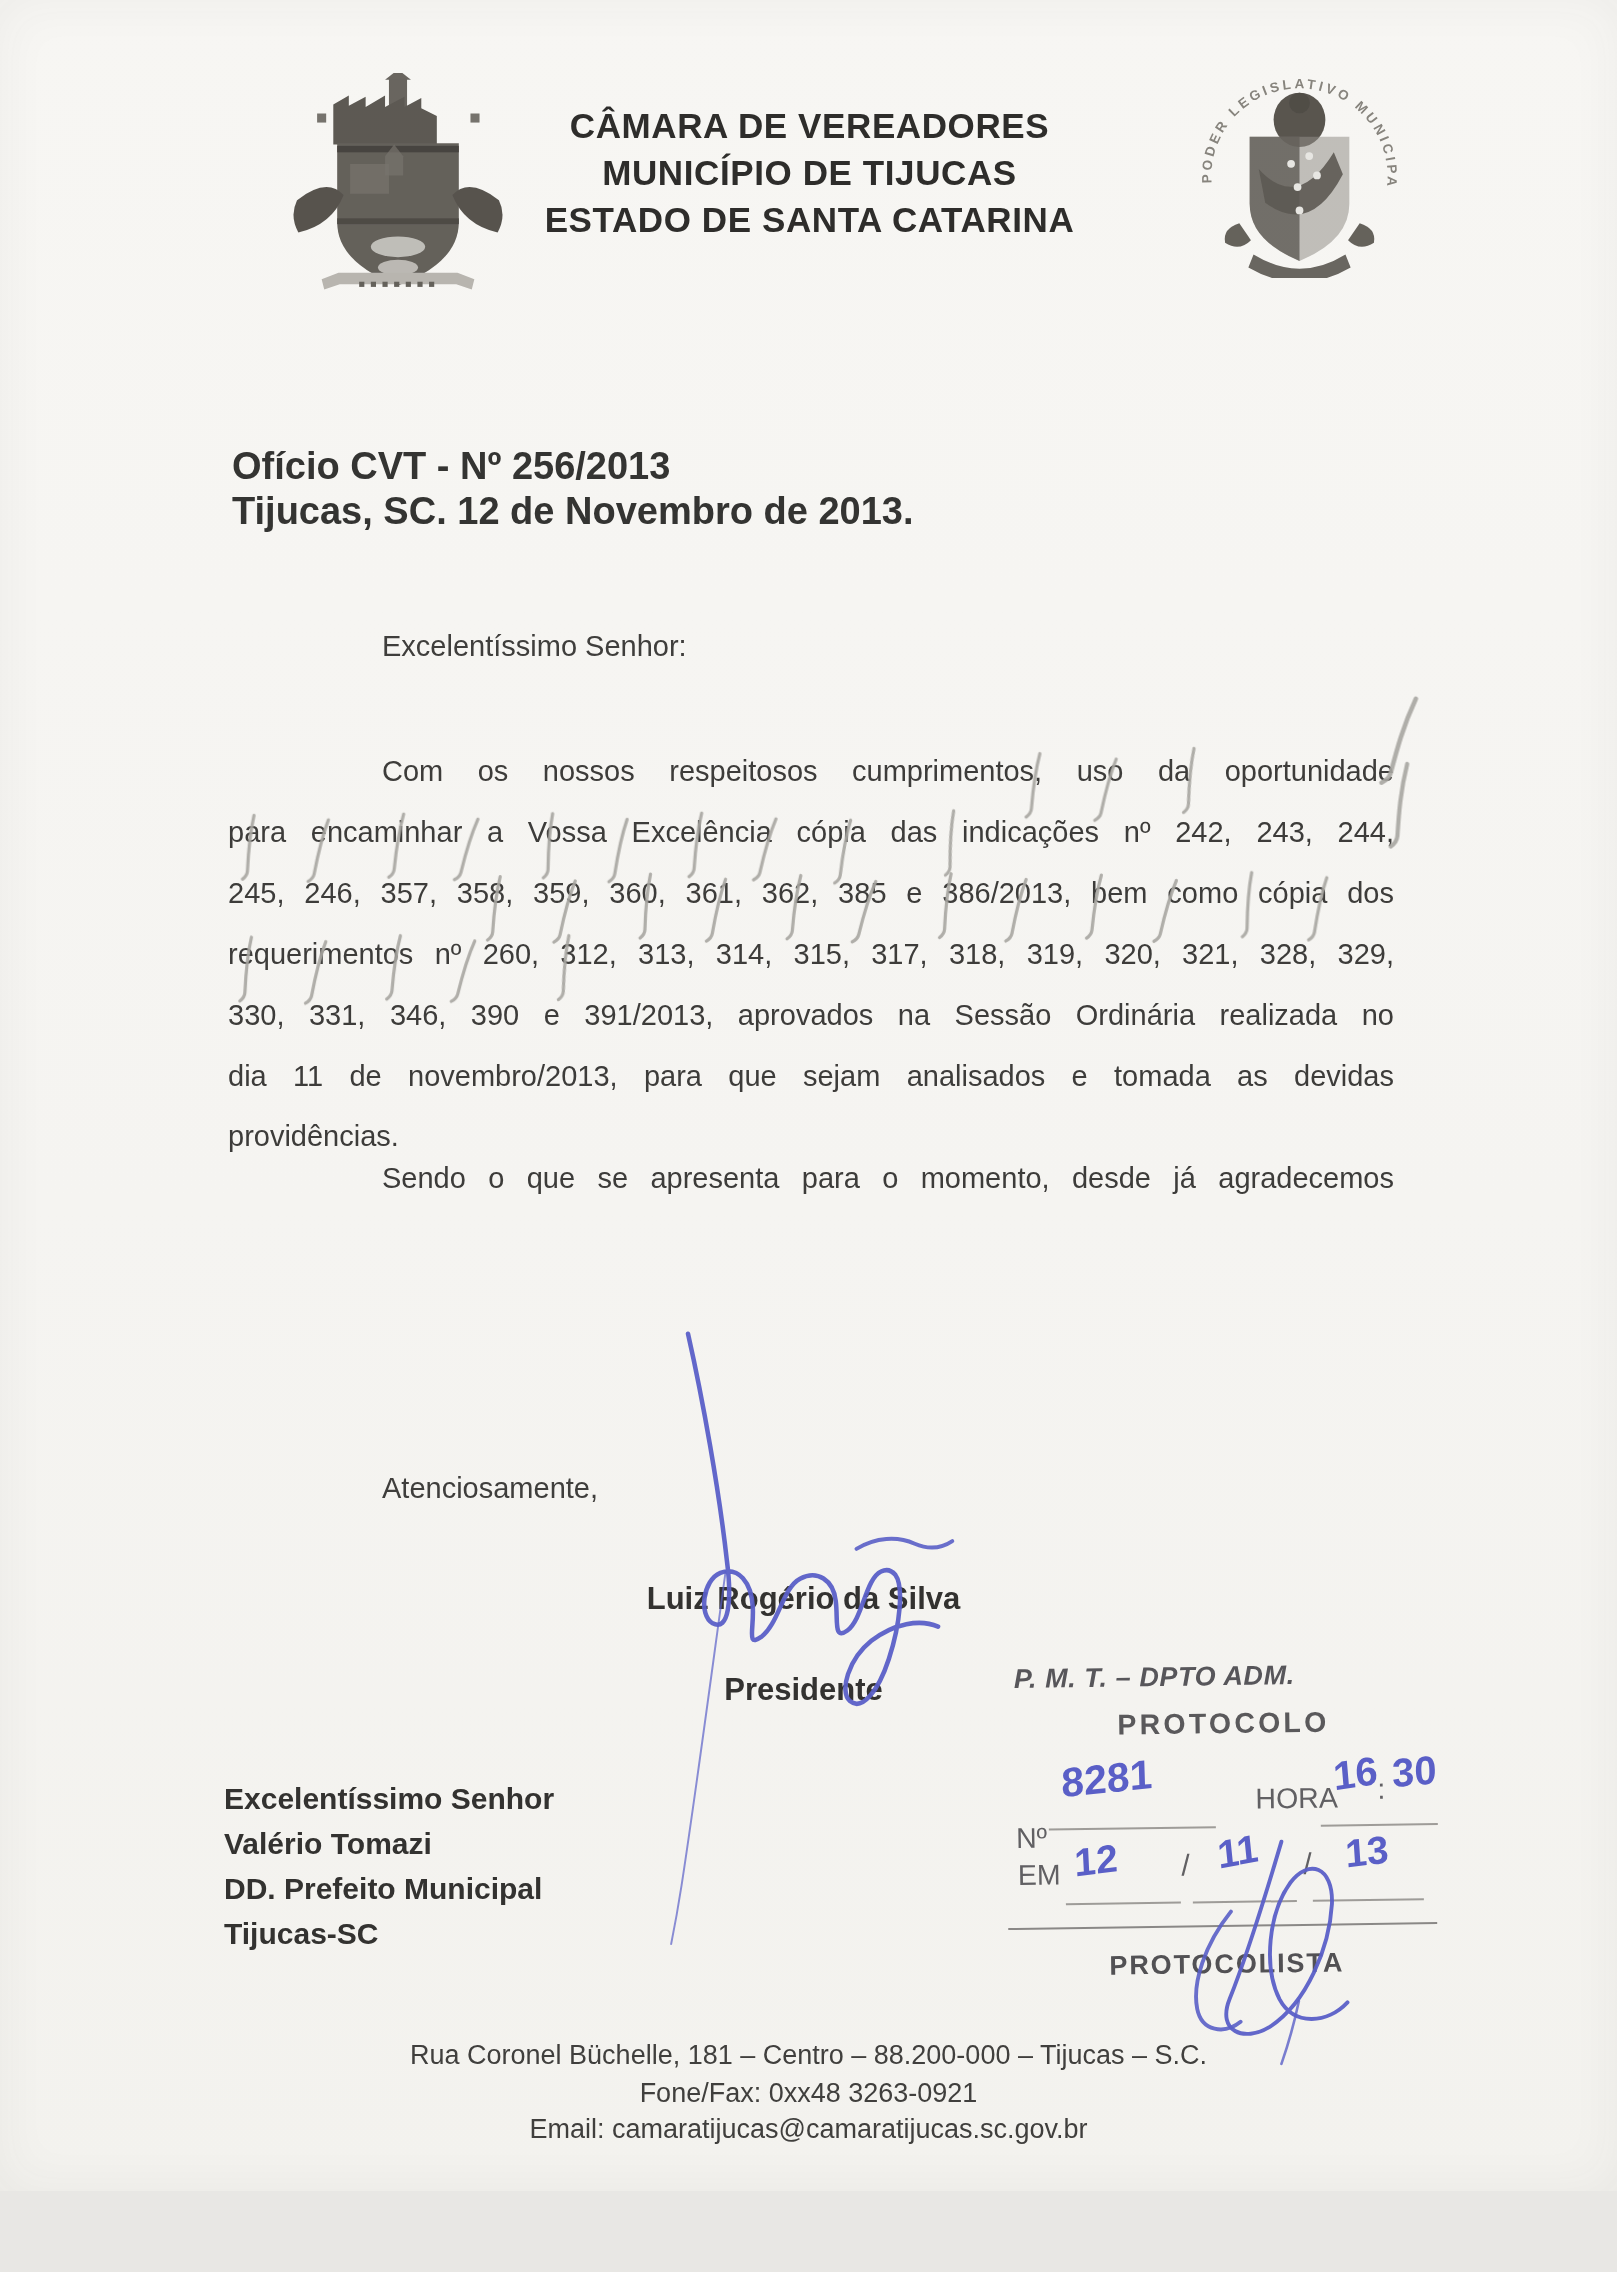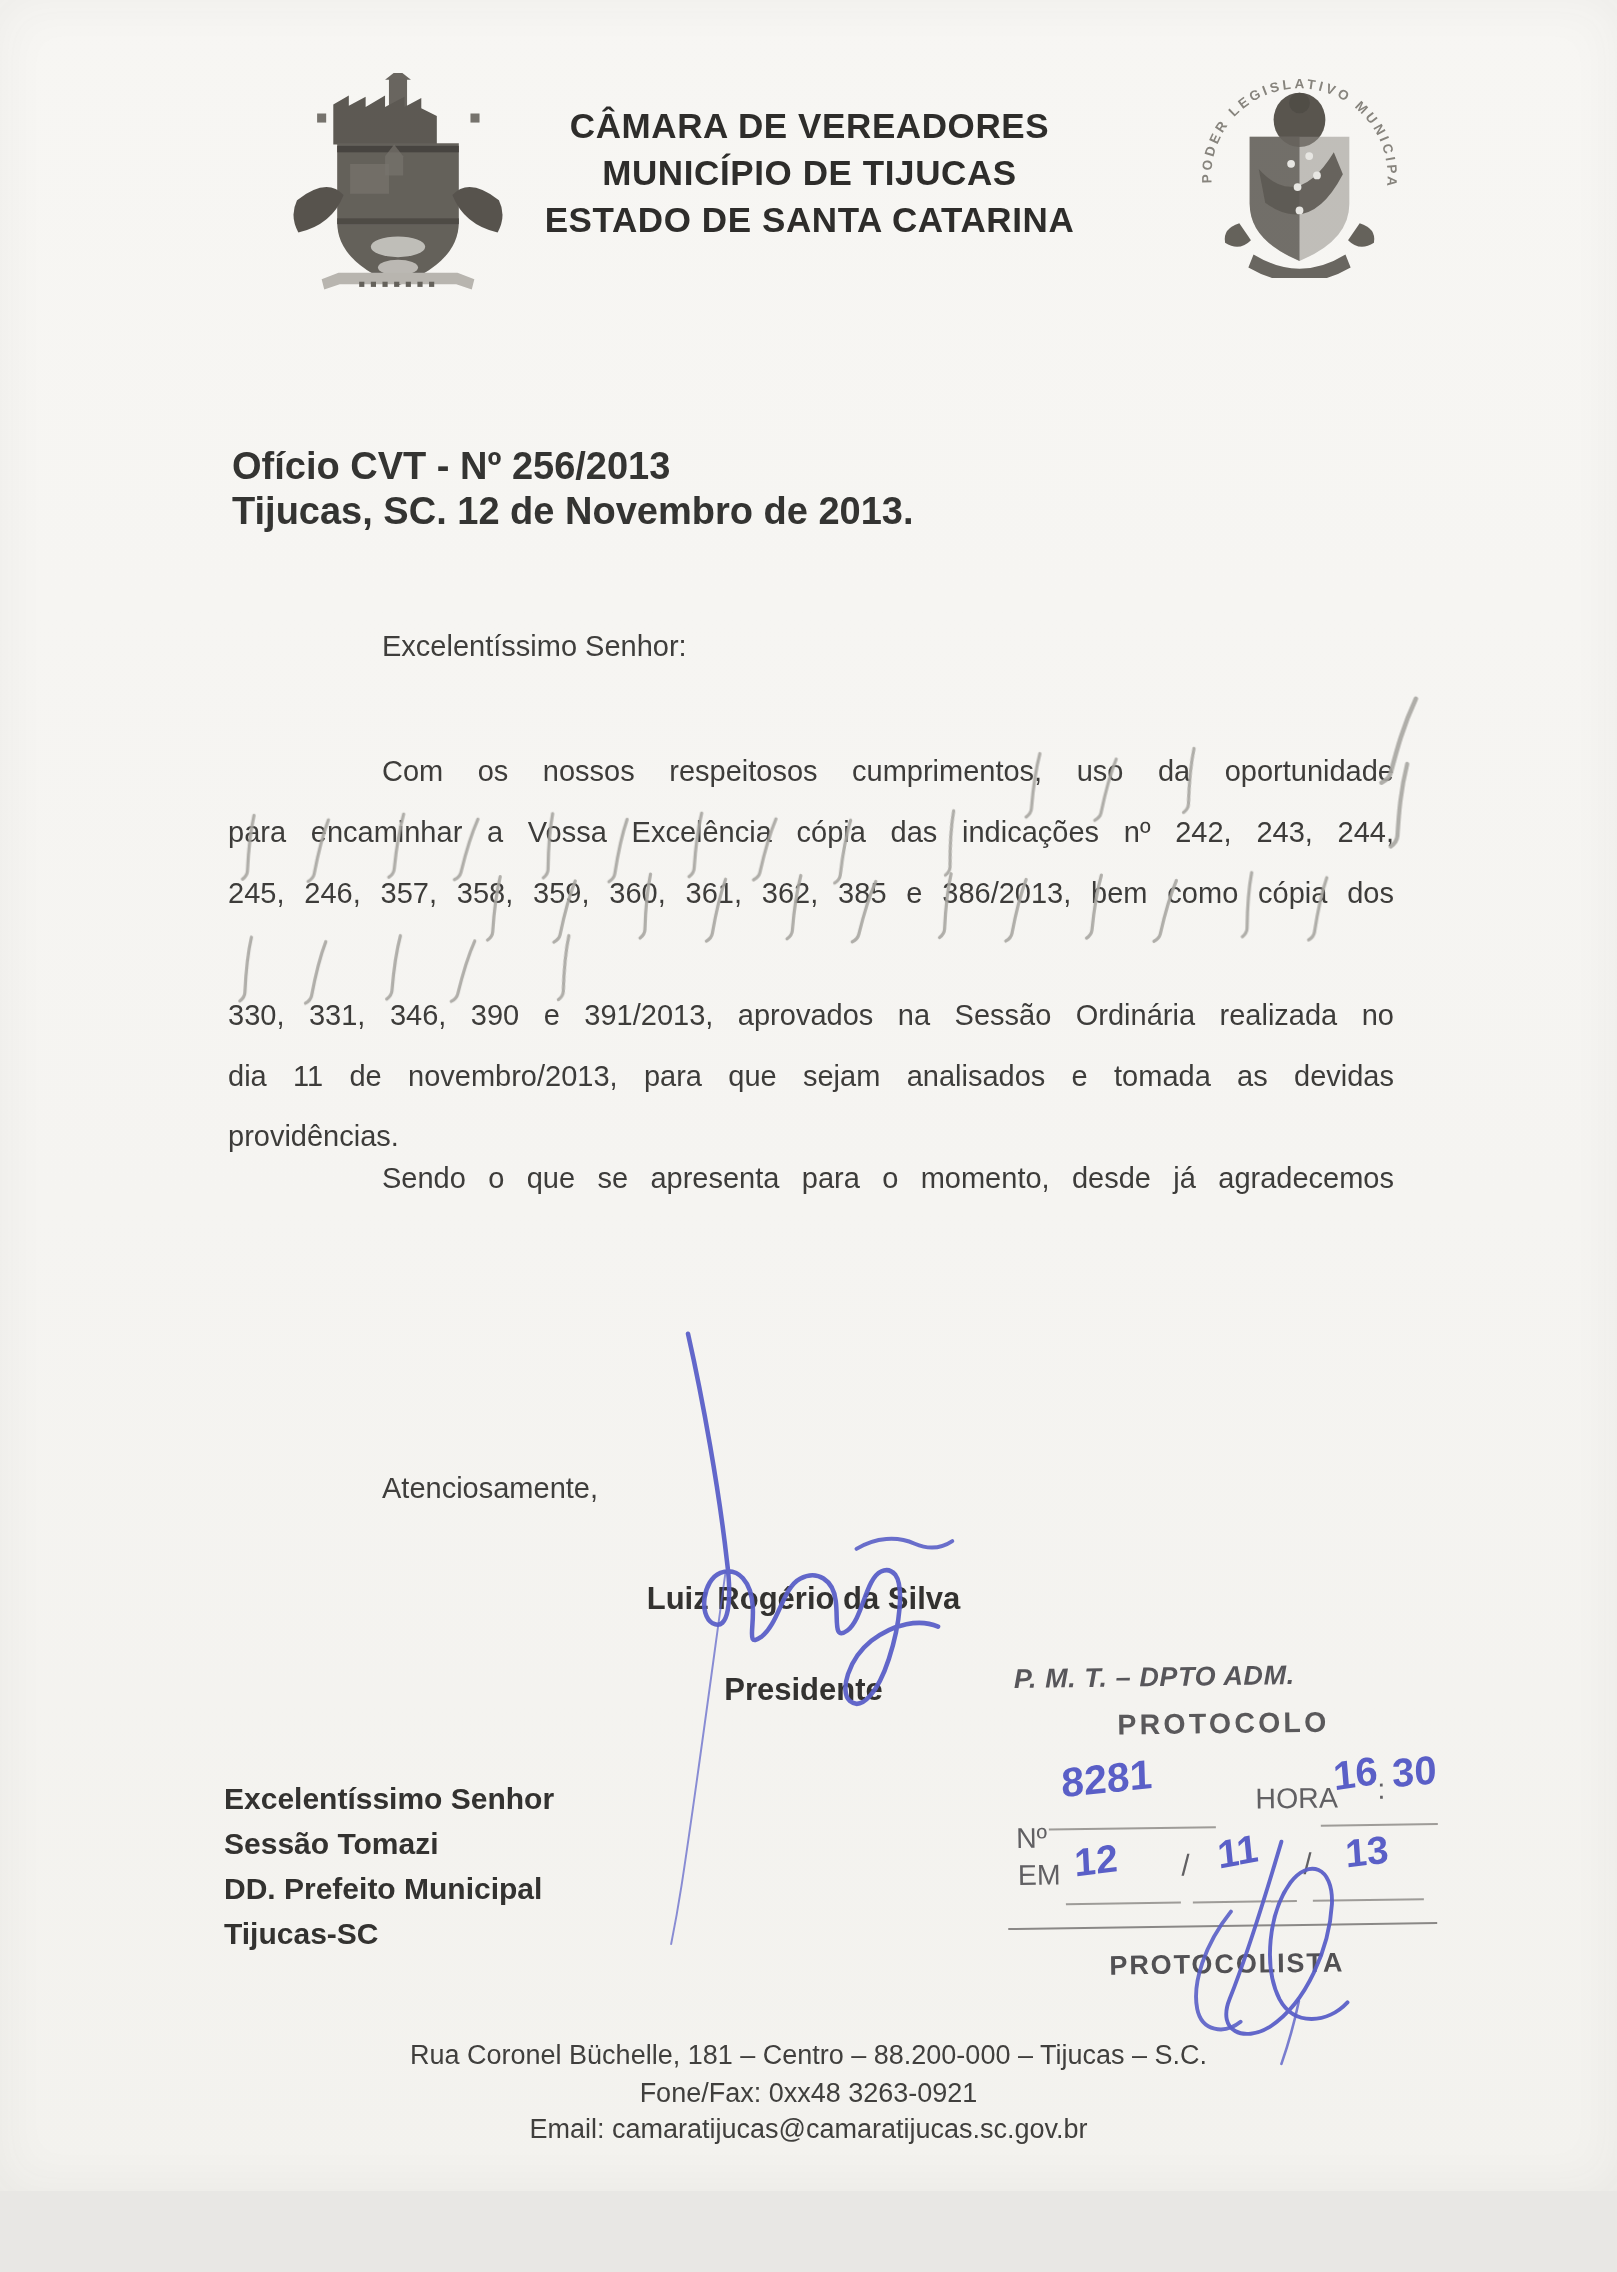--- a/index.html
+++ b/index.html
@@ -107,32 +107,33 @@
   </svg>
 
   <div class="ref" style="top:445px;">Ofício CVT - Nº 256/2013</div>
   <div class="ref" style="top:490px;">Tijucas, SC. 12 de Novembro de 2013.</div>
 
   <div class="salut">Excelentíssimo Senhor:</div>
 
   <div class="bl jl ind" style="top:755px;">Com os nossos respeitosos cumprimentos, uso da oportunidade</div>
   <div class="bl jl" style="top:816px;">para encaminhar a Vossa Excelência cópia das indicações nº 242, 243, 244,</div>
   <div class="bl jl" style="top:877px;">245, 246, 357, 358, 359, 360, 361, 362, 385 e 386/2013, bem como cópia dos</div>
+  <div class="bl jl" style="top:938px;">requerimentos nº 260, 312, 313, 314, 315, 317, 318, 319, 320, 321, 328, 329,</div>
   <div class="bl jl" style="top:999px;">330, 331, 346, 390 e 391/2013, aprovados na Sessão Ordinária realizada no</div>
   <div class="bl jl" style="top:1060px;">dia 11 de novembro/2013, para que sejam analisados e tomada as devidas</div>
   <div class="bl" style="top:1120px;">providências.</div>
   <div class="bl jl ind" style="top:1162px;">Sendo o que se apresenta para o momento, desde já agradecemos</div>
 
   <div class="closing">Atenciosamente,</div>
   <div class="signer" style="top:1581px;">Luiz Rogério da Silva</div>
   <div class="signer" style="top:1628px;margin-top:44px;">Presidente</div>
 
   <div class="recipient">
     <div>Excelentíssimo Senhor</div>
-    <div>Sessão Tomazi</div>
+    <div>Valério Tomazi</div>
     <div>DD. Prefeito Municipal</div>
     <div>Tijucas-SC</div>
   </div>
 
   <div class="stamp">
     <div class="st-org">P. M. T. – DPTO ADM.</div>
     <div class="st-title">PROTOCOLO</div>
 
     <div class="st-label" style="left:18px;top:127px;margin-top:36px;">Nº</div>
     <div class="hand" style="left:64px;top:98px;font-size:41px;transform:rotate(-5deg) skewX(-4deg);">8281</div>

